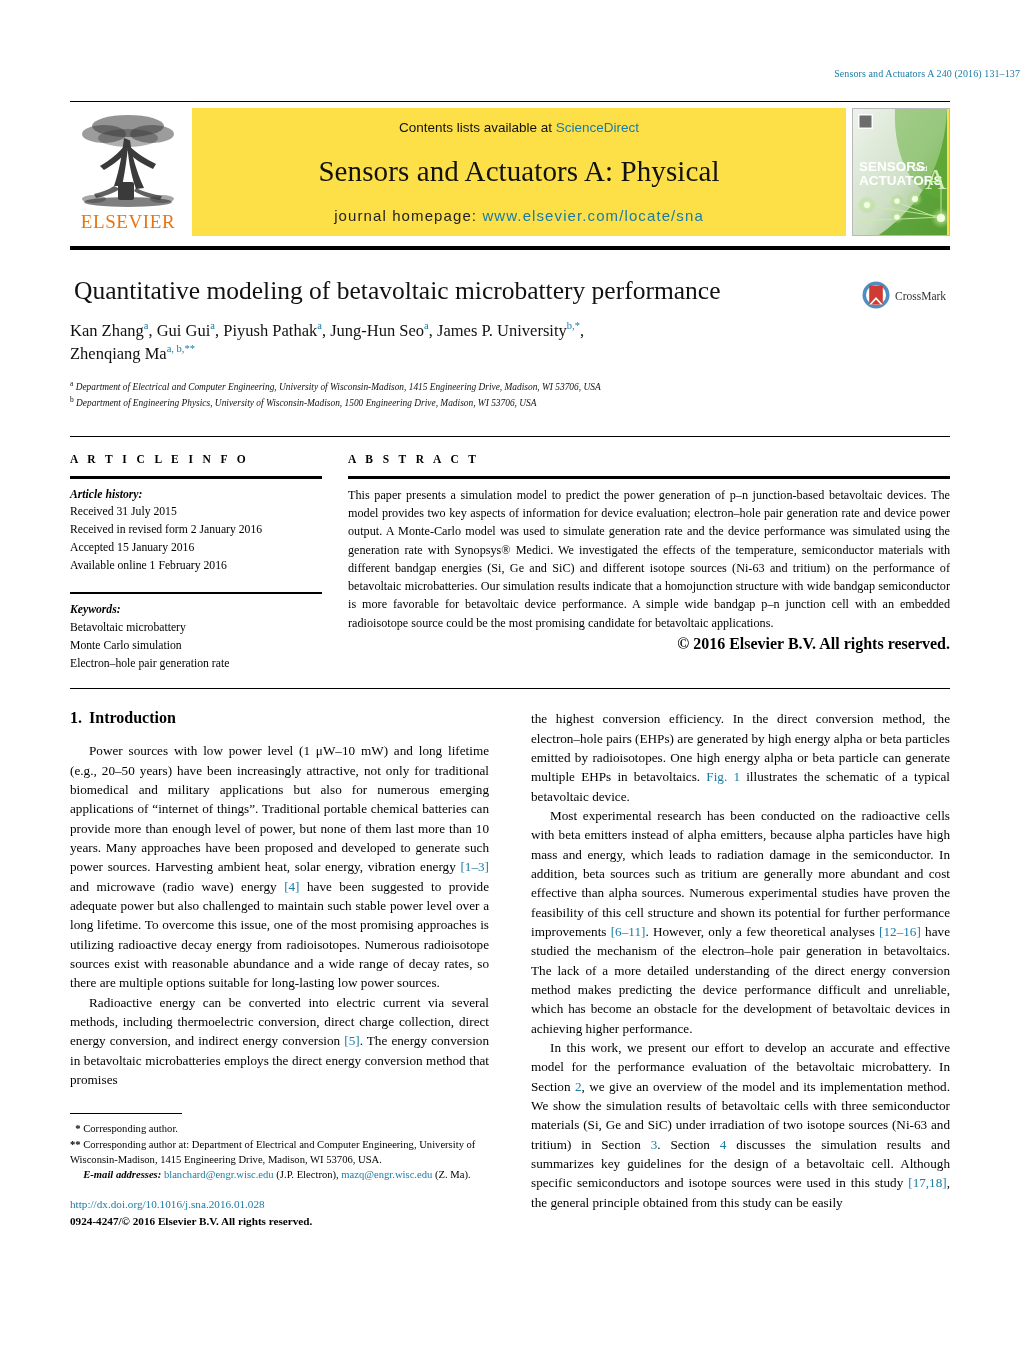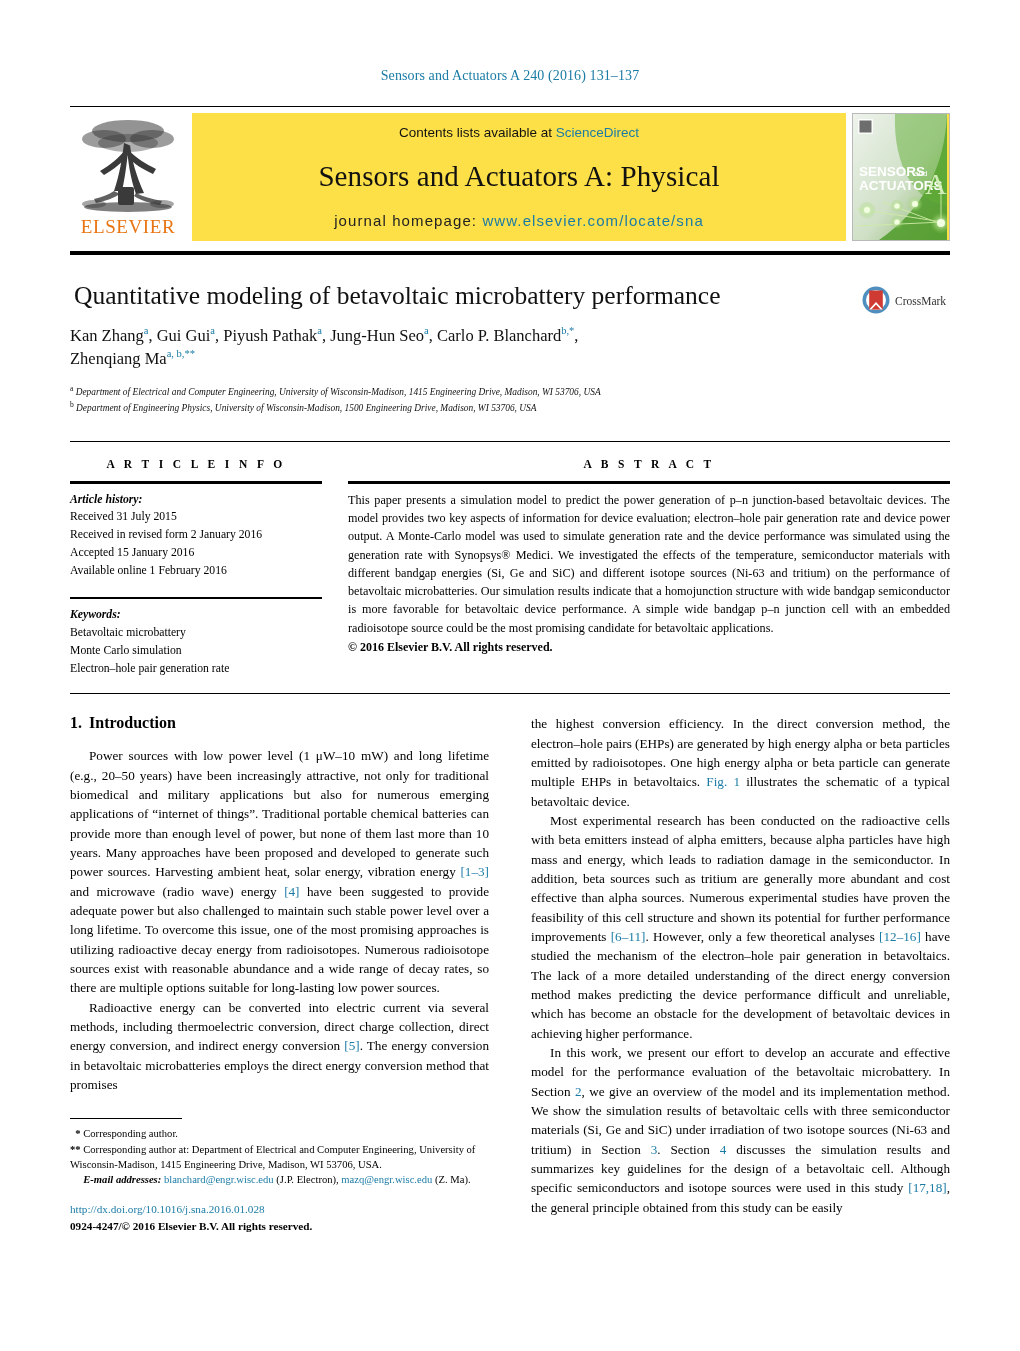--- a/index.html
+++ b/index.html
@@ -18,22 +18,22 @@
   .page {
     position: relative;
     width: 1020px;
     height: 1351px;
     box-sizing: border-box;
     padding: 0;
   }
 
   
   .running-head {
-    text-align: center;
-    font-size: 14px;
+    text-align: right;
+    font-size: 10px;
     color: #1a7ba5;
     padding-top: 68px;
     letter-spacing: .1px;
     font-family: "Liberation Serif", serif;
   }
 
   
   .masthead {
     margin: 22px 70px 0 70px;
     height: 128px;
@@ -153,32 +153,32 @@
     gap: 26px;
   }
   .col-info { width: 252px; flex: 0 0 252px; }
   .col-abstract { flex: 1 1 auto; }
   .sec-head {
     font-size: 11.5px;
     font-weight: bold;
     letter-spacing: 3.4px;
     font-family: "Liberation Serif", serif;
     margin-bottom: 11px;
-    text-align: center;
   }
   .rule-2 { height: 2.6px; background: #000; margin-bottom: 7px; }
   .info-body { font-size: 11.7px; line-height: 1.52; }
   .info-body .lab { font-style: italic; font-weight: bold; }
   .abstract-body {
     font-size: 12.2px;
     line-height: 1.5;
     text-align: justify;
   }
   .copyright {
-    font-size: 12px;
+    text-align: right;
+    font-size: 16px;
     margin-top: 3px;
     font-weight: bold;
   }
 
   
   .rule-body {
     margin: 16px 70px 0 70px;
     height: 1.2px;
     background: #000;
   }
@@ -325,21 +325,21 @@
       </svg>
     </div>
 
     <h1 class="paper-title">Quantitative modeling of betavoltaic microbattery performance</h1>
 
     <div class="authors">
       <span>Kan Zhang</span><sup>a</sup>,
       <span>Gui Gui</span><sup>a</sup>,
       <span>Piyush Pathak</span><sup>a</sup>,
       <span>Jung-Hun Seo</span><sup>a</sup>,
-      <span>Carlo P. Blanchard</span><sup>b,*</sup>,<br>
+      <span>James P. University</span><sup>b,*</sup>,<br>
       <span>Zhenqiang Ma</span><sup>a, b,**</sup>
     </div>
 
     <div class="affils">
       <div><sup>a</sup> <span>Department of Electrical and Computer Engineering, University of Wisconsin-Madison, 1415 Engineering Drive, Madison, WI 53706, USA</span></div>
       <div><sup>b</sup> <span>Department of Engineering Physics, University of Wisconsin-Madison, 1500 Engineering Drive, Madison, WI 53706, USA</span></div>
     </div>
   </div>
 
   <div class="info-abstract">

